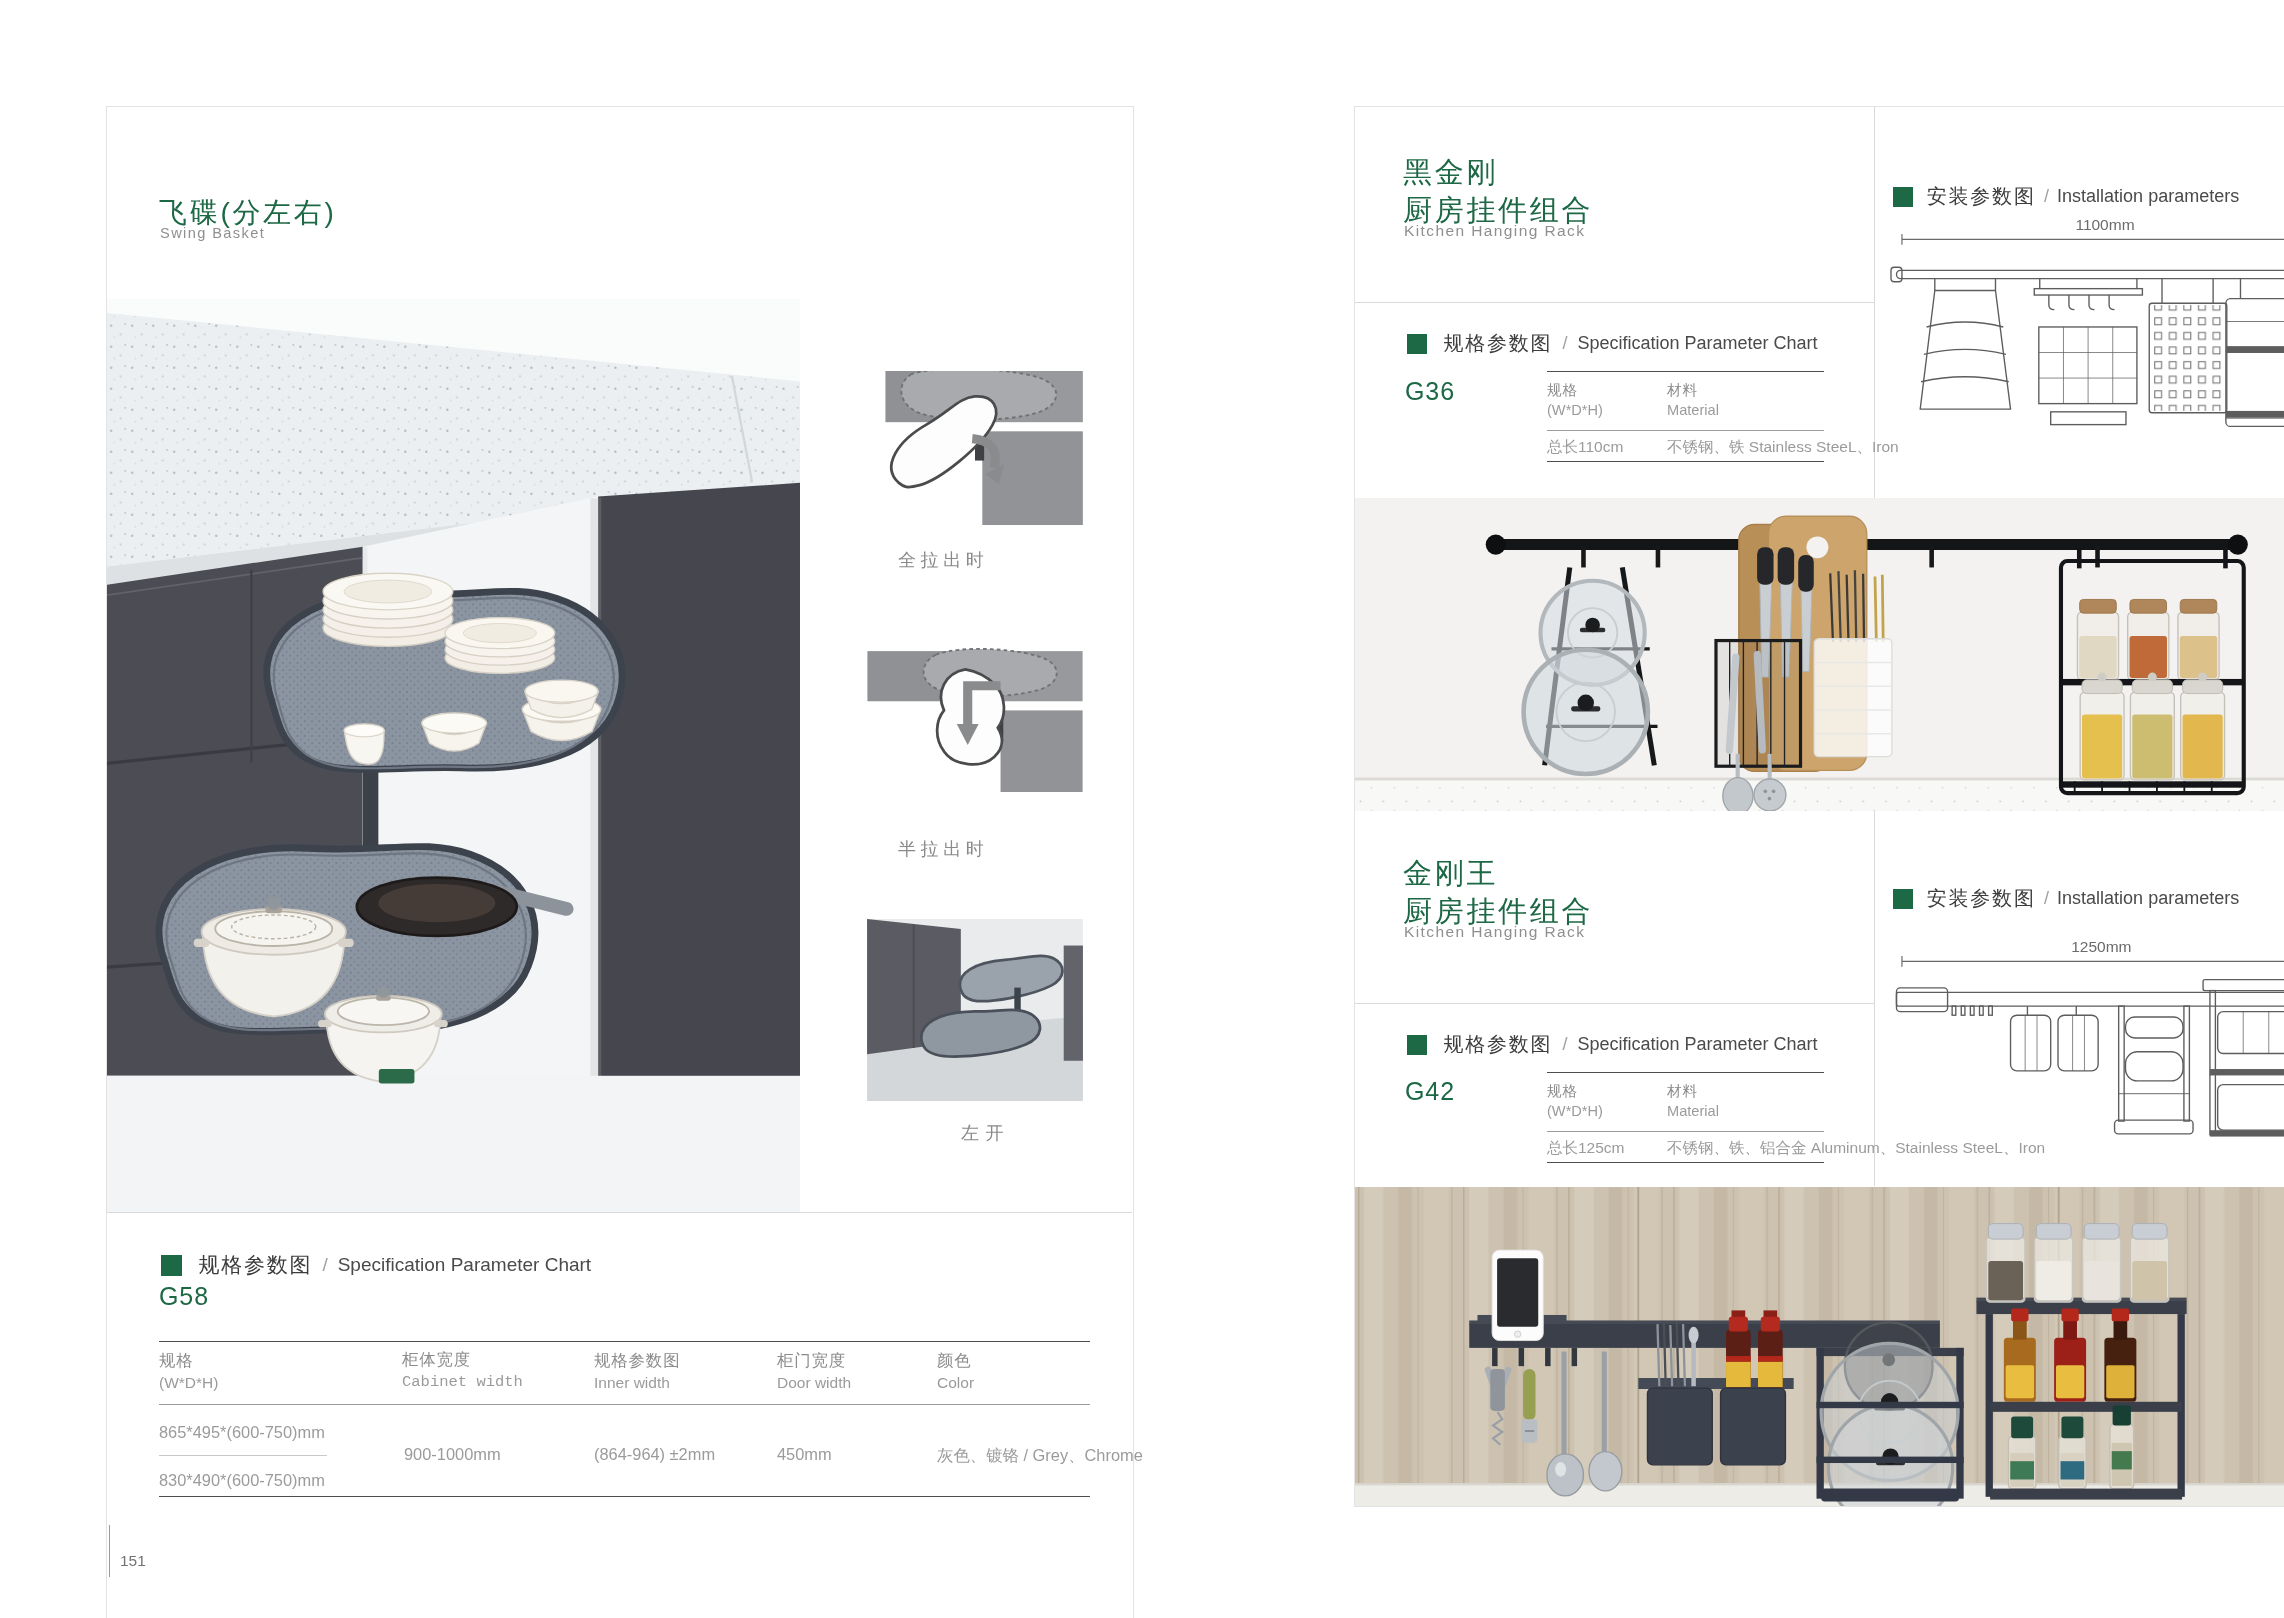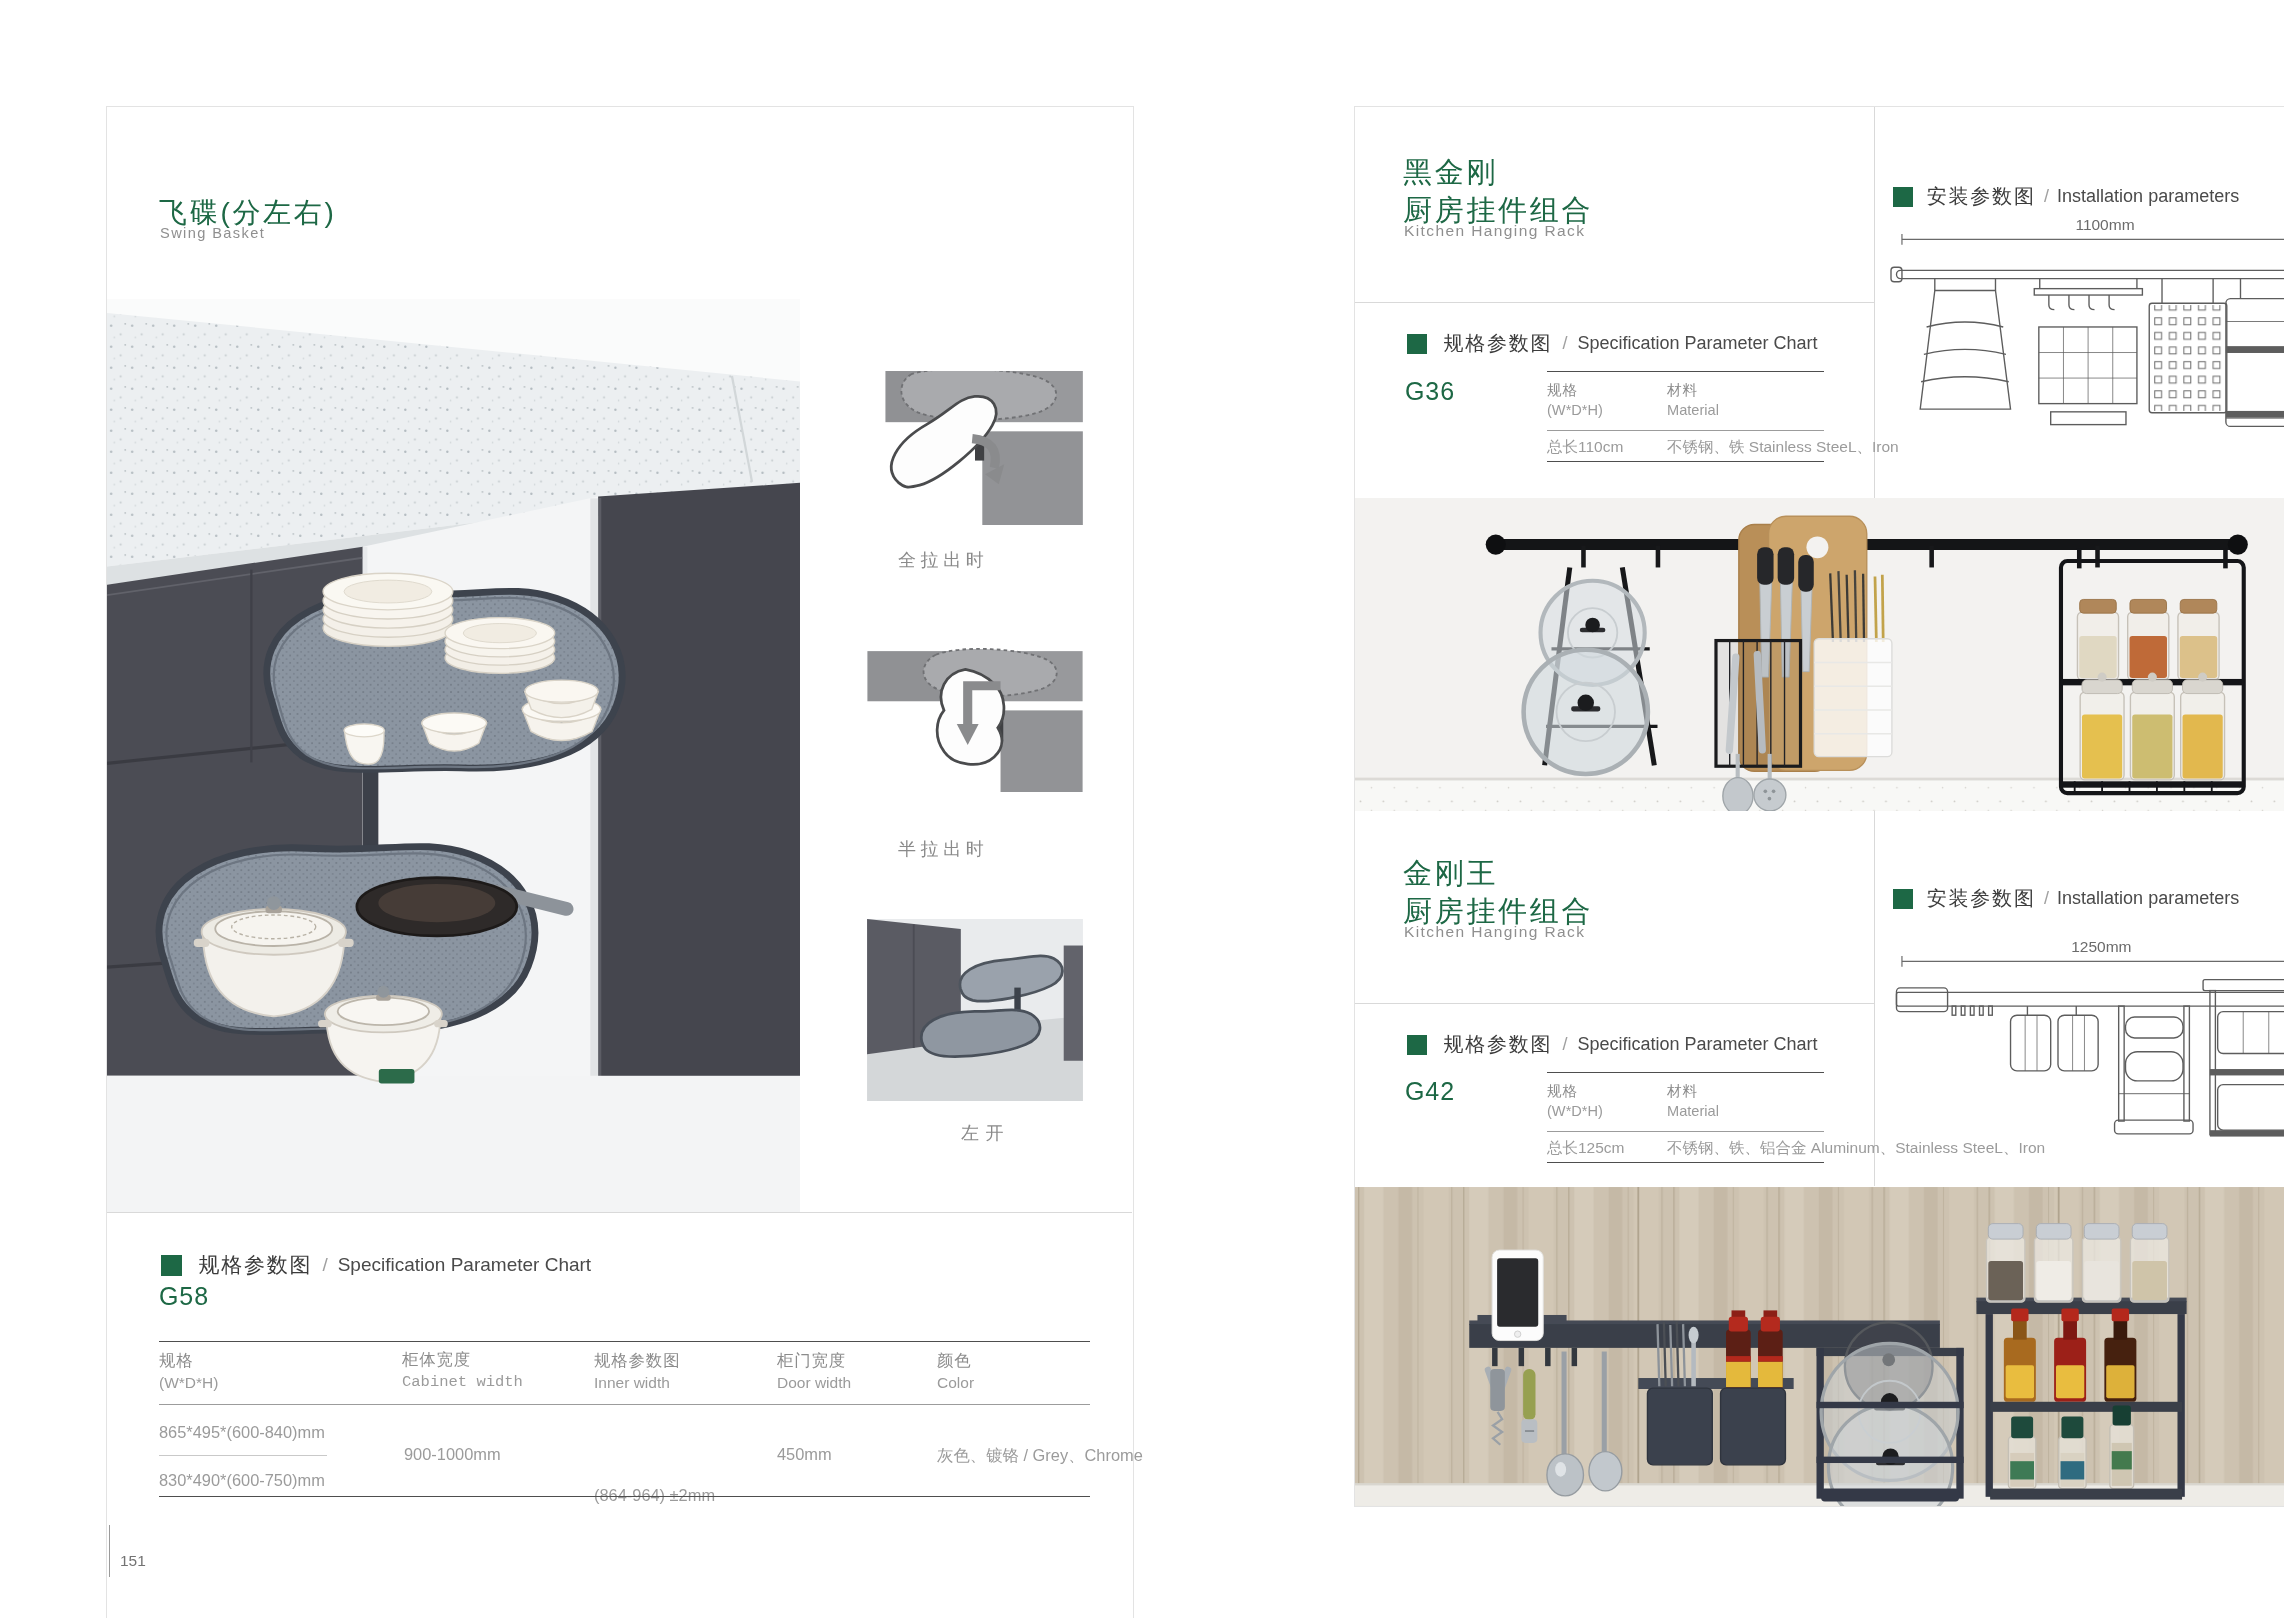--- a/index.html
+++ b/index.html
@@ -251,25 +251,25 @@
     </div>
     <div class="th" style="left:670px;top:1242px;">
       <div class="cn">柜门宽度</div>
         <div class="en">Door width</div>
     </div>
     <div class="th" style="left:830px;top:1242px;">
       <div class="cn">颜色</div>
         <div class="en">Color</div>
     </div>
     <div class="tline mid" style="left:52px;top:1297px;width:931px;"></div>
-    <div class="tv" style="left:52px;top:1316px;">865*495*(600-840)mm</div>
+    <div class="tv" style="left:52px;top:1316px;">865*495*(600-750)mm</div>
     <div class="tline soft" style="left:52px;top:1348px;width:168px;"></div>
     <div class="tv" style="left:52px;top:1364px;">830*490*(600-750)mm</div>
     <div class="tv" style="left:297px;top:1338px;">900-1000mm</div>
-    <div class="tv" style="left:487px;top:1338px;margin-top:41px;">(864-964) ±2mm</div>
+    <div class="tv" style="left:487px;top:1338px;">(864-964) ±2mm</div>
     <div class="tv" style="left:670px;top:1338px;">450mm</div>
     <div class="tv" style="left:830px;top:1338px;">灰色、镀铬 / Grey、Chrome</div>
     <div class="tline" style="left:52px;top:1389px;width:931px;"></div>
   </div>
 </div>
 
 <div id="right-card" class="card">
 
   <div class="vline" style="left:519px;top:0;height:391px;"></div>
   <div class="hline" style="left:0;top:195px;width:519px;"></div>

